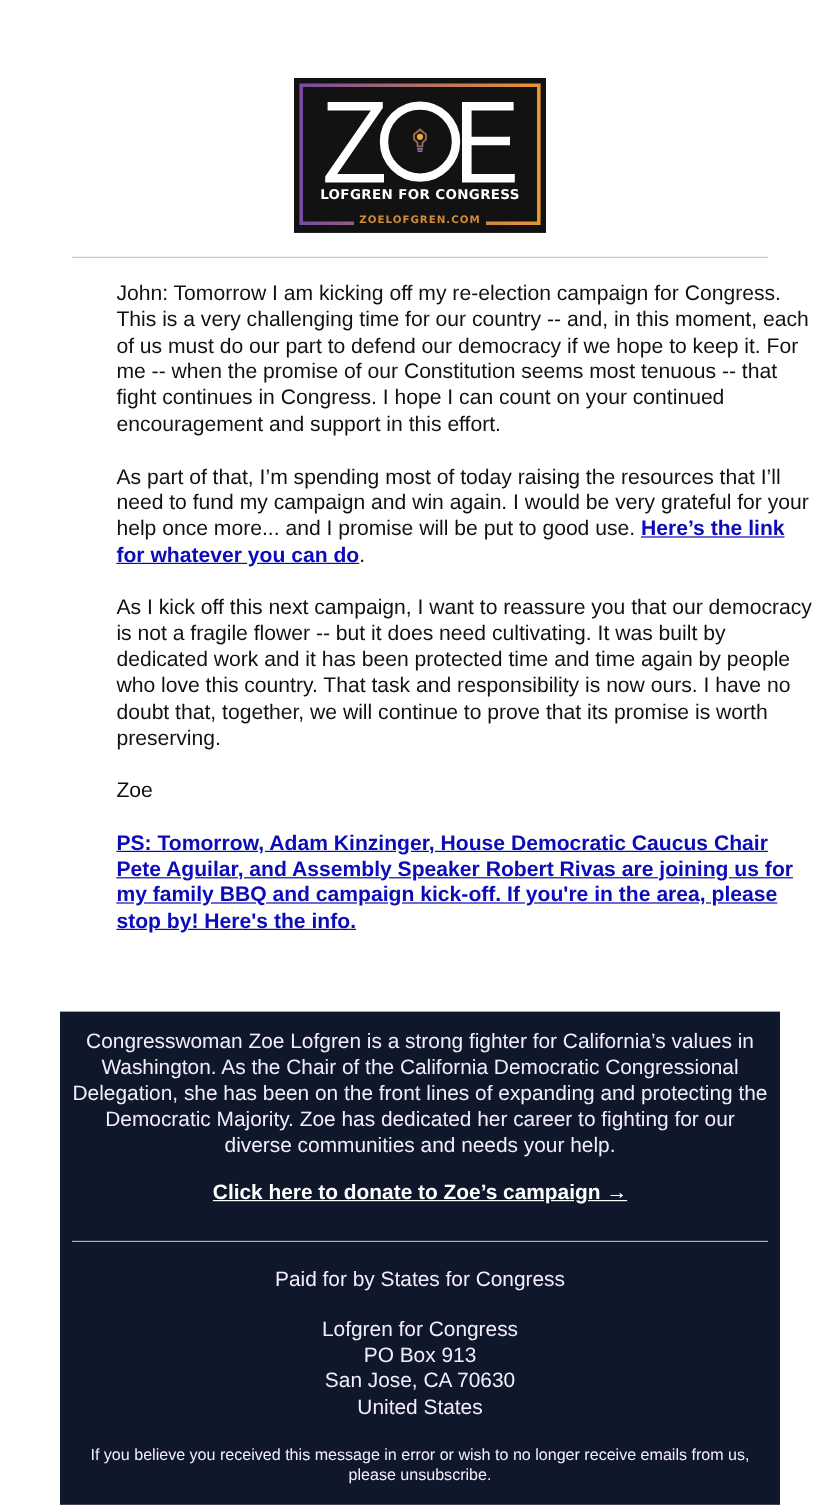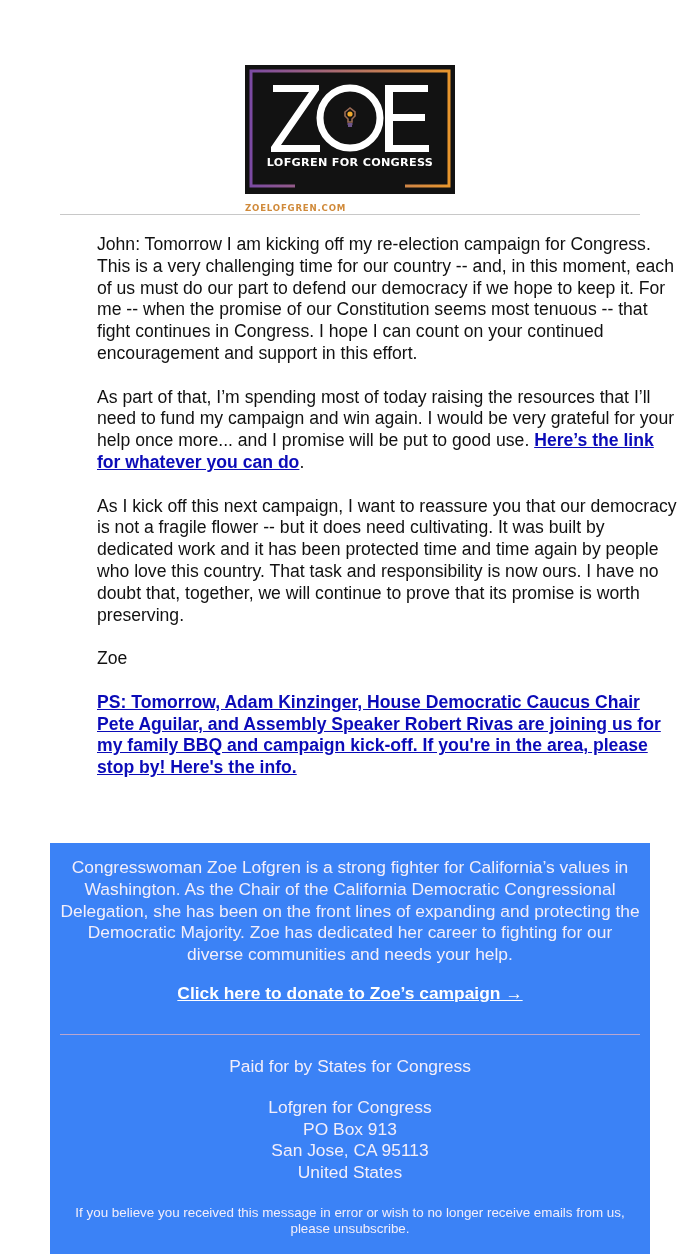--- a/index.html
+++ b/index.html
@@ -5,21 +5,21 @@
   html, body { margin: 0; padding: 0; background: #ffffff; }
   body { width: 700px; height: 1254px; overflow: hidden; font-family: "Liberation Sans", sans-serif; color: #111; }
   .logo-wrap { position: absolute; left: 245px; top: 65px; width: 210px; height: 129px; }
   .logo { position: relative; width: 210px; height: 129px; background: #121212; box-sizing: border-box; }
   .logo svg { position: absolute; left: 0; top: 0; }
   .divider-top { position: absolute; left: 60px; top: 214px; width: 580px; height: 1px; background: #c8c8c8; }
   .body-text { position: absolute; left: 60px; top: 234px; width: 582px; font-size: 17.6px; line-height: 21.8px; color: #111; margin-left: 37px; }
   .body-text p { margin: 0 0 21.8px 0; }
   .body-text a { color: #1a0dab; color: #0b0bb8; font-weight: bold; text-decoration: underline; }
   .ps a { color: #0b0bb8; font-weight: bold; text-decoration: underline; text-align: center; }
-  .footer { position: absolute; left: 50px; top: 843px; width: 600px; height: 411px; background: #3b82f6; color: #f3eefa; text-align: center; }
+  .footer { position: absolute; left: 50px; top: 843px; width: 600px; height: 411px; background: #0f172a; color: #f3eefa; text-align: center; }
   .about { position: absolute; left: 10px; top: 14px; width: 580px; font-size: 17.4px; line-height: 21.8px; }
   .donate { position: absolute; left: 0; top: 140px; width: 600px; font-size: 17.4px; font-weight: bold; }
   .donate a { color: #ffffff; text-decoration: underline; }
   .divider-foot { position: absolute; left: 10px; top: 191px; width: 580px; height: 1px; background: #b9a6cf; }
   .paid { position: absolute; left: 0; top: 213px; width: 600px; font-size: 17.4px; }
   .address { position: absolute; left: 0; top: 254px; width: 600px; font-size: 17.4px; line-height: 21.6px; }
   .address div { display: block; }
   .unsub { position: absolute; left: 8px; top: 362px; width: 584px; font-size: 13.4px; line-height: 16px; }
 </style>
 </head>
@@ -45,21 +45,21 @@
       <path d="M140 20 L183 20 L183 27 L148 27 L148 49 L180 49 L180 56 L148 56 L148 80 L184 80 L184 87 L140 87 Z" fill="#ffffff"></path>
     </svg>
     <span style="position:absolute;left:97px;top:40px;width:16px;height:24px;">
       <svg width="16" height="24" viewBox="0 0 16 24">
         <path d="M3 7 L8 3 L13 7 L13 11 L10 14 L10 17 L6 17 L6 14 L3 11 Z" fill="none" stroke="#9a6b55" stroke-width="1.6"></path>
         <circle cx="8" cy="9" r="2.6" fill="#f2a92b"></circle>
         <path d="M5.5 19 L10.5 19 M6 21 L10 21" stroke="#8c6bb0" stroke-width="1.5"></path>
       </svg>
     </span>
     <div style="position:absolute;left:0;top:91px;width:210px;text-align:center;color:#fff;font-family:'DejaVu Sans',sans-serif;font-size:11.2px;font-weight:bold;letter-spacing:0.3px;">LOFGREN FOR CONGRESS</div>
-    <div style="position:absolute;left:0;top:114px;width:210px;text-align:left;color:#d08a3a;font-family:'DejaVu Sans',sans-serif;font-size:8.6px;font-weight:bold;letter-spacing:0.8px;margin-top:24px;">ZOELOFGREN.COM</div>
+    <div style="position:absolute;left:0;top:114px;width:210px;text-align:center;color:#d08a3a;font-family:'DejaVu Sans',sans-serif;font-size:8.6px;font-weight:bold;letter-spacing:0.8px;">ZOELOFGREN.COM</div>
   </div>
 </div>
 
 <div class="divider-top"></div>
 
 <div class="body-text">
   <p>John: Tomorrow I am kicking off my re-election campaign for Congress. This is a very challenging time for our country -- and, in this moment, each of us must do our part to defend our democracy if we hope to keep it. For me -- when the promise of our Constitution seems most tenuous -- that fight continues in Congress. I hope I can count on your continued encouragement and support in this effort.</p>
   <p><span>As part of that, I’m spending most of today raising the resources that I’ll need to fund my campaign and win again. I would be very grateful for your help once more... and I promise will be put to good use. </span><a href="#">Here’s the link for whatever you can do</a><span>.</span></p>
   <p>As I kick off this next campaign, I want to reassure you that our democracy is not a fragile flower -- but it does need cultivating. It was built by dedicated work and it has been protected time and time again by people who love this country. That task and responsibility is now ours. I have no doubt that, together, we will continue to prove that its promise is worth preserving.</p>
   <p>Zoe</p>
@@ -67,17 +67,17 @@
 </div>
 
 <div class="footer">
   <div class="about">Congresswoman Zoe Lofgren is a strong fighter for California’s values in Washington. As the Chair of the California Democratic Congressional Delegation, she has been on the front lines of expanding and protecting the Democratic Majority. Zoe has dedicated her career to fighting for our diverse communities and needs your help.</div>
   <div class="donate"><a href="#">Click here to donate to Zoe’s campaign →</a></div>
   <div class="divider-foot"></div>
   <div class="paid">Paid for by States for Congress</div>
   <div class="address">
     <div>Lofgren for Congress</div>
     <div>PO Box 913</div>
-    <div>San Jose, CA 95113</div>
+    <div>San Jose, CA 70630</div>
     <div>United States</div>
   </div>
   <div class="unsub">If you believe you received this message in error or wish to no longer receive emails from us, please unsubscribe.</div>
 </div>
 
 </body></html>

